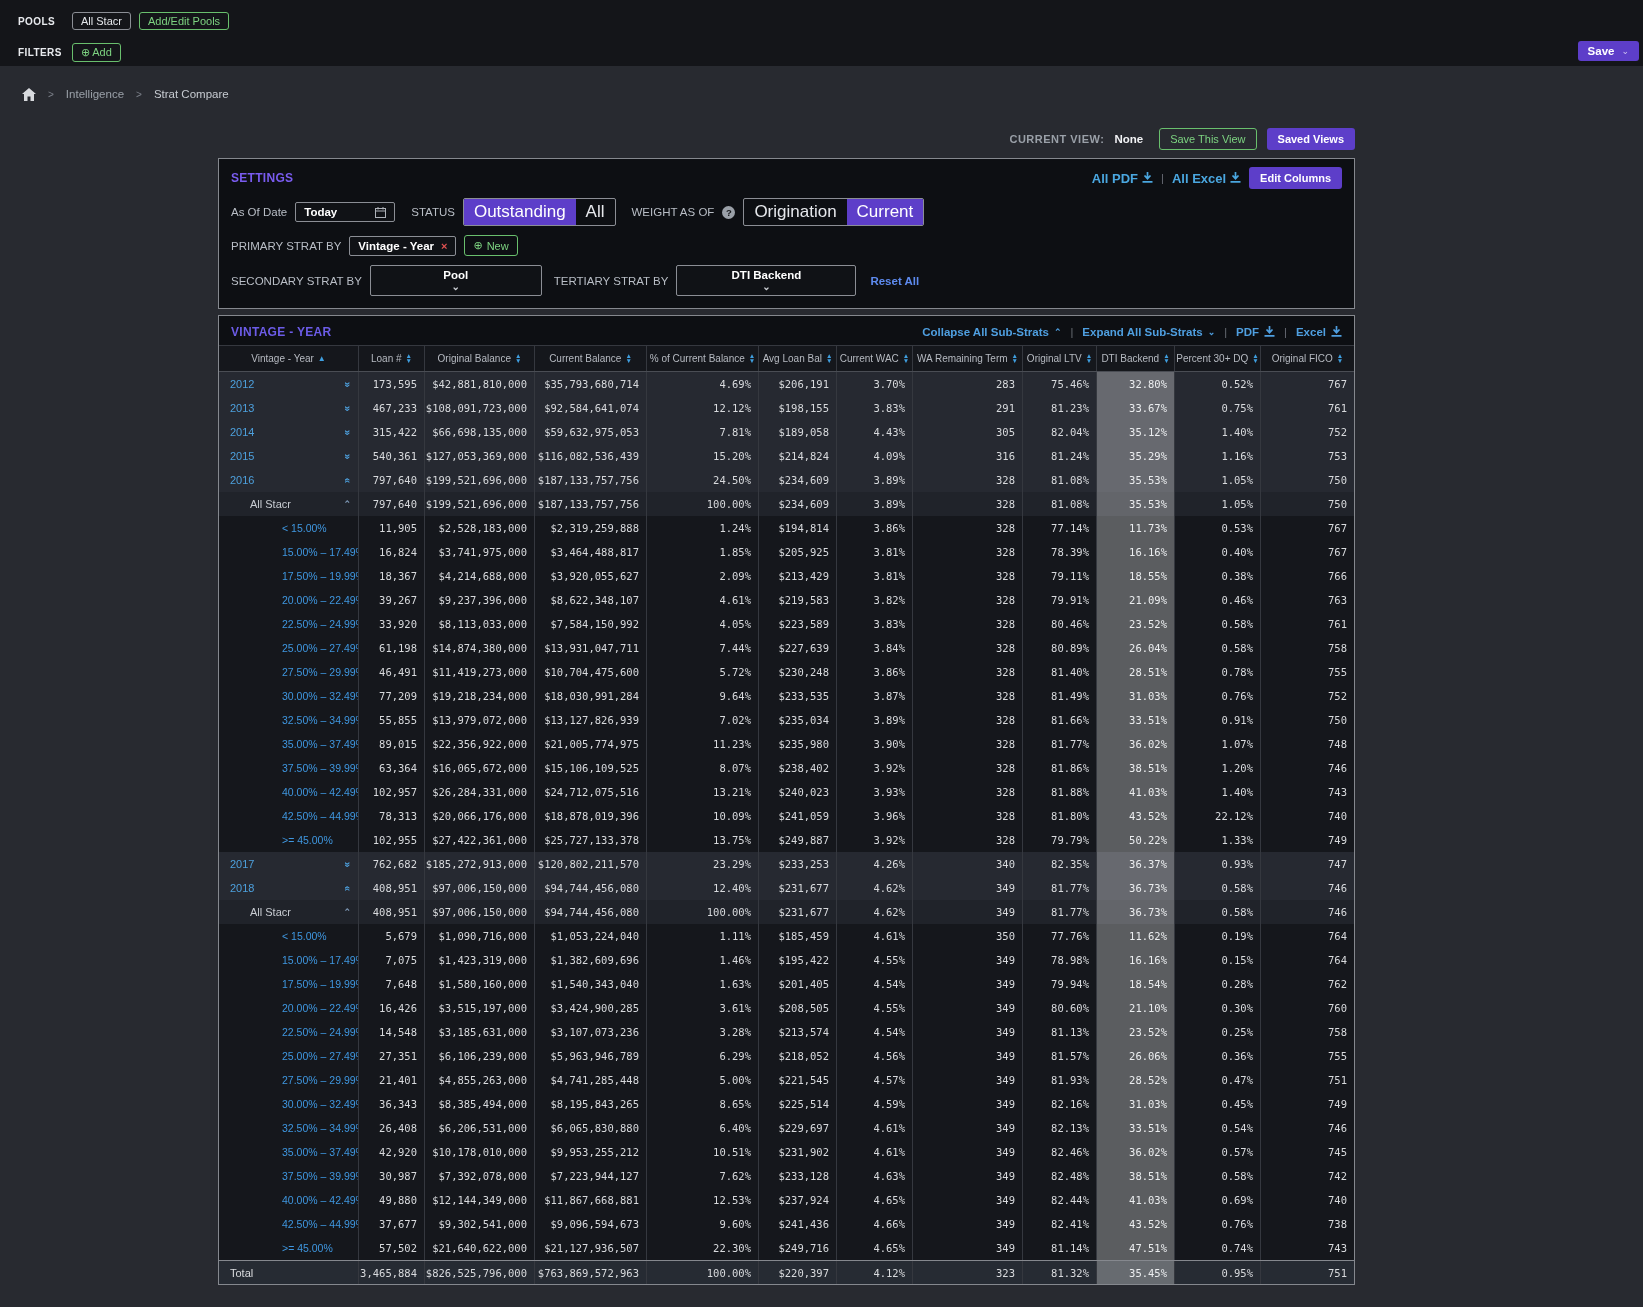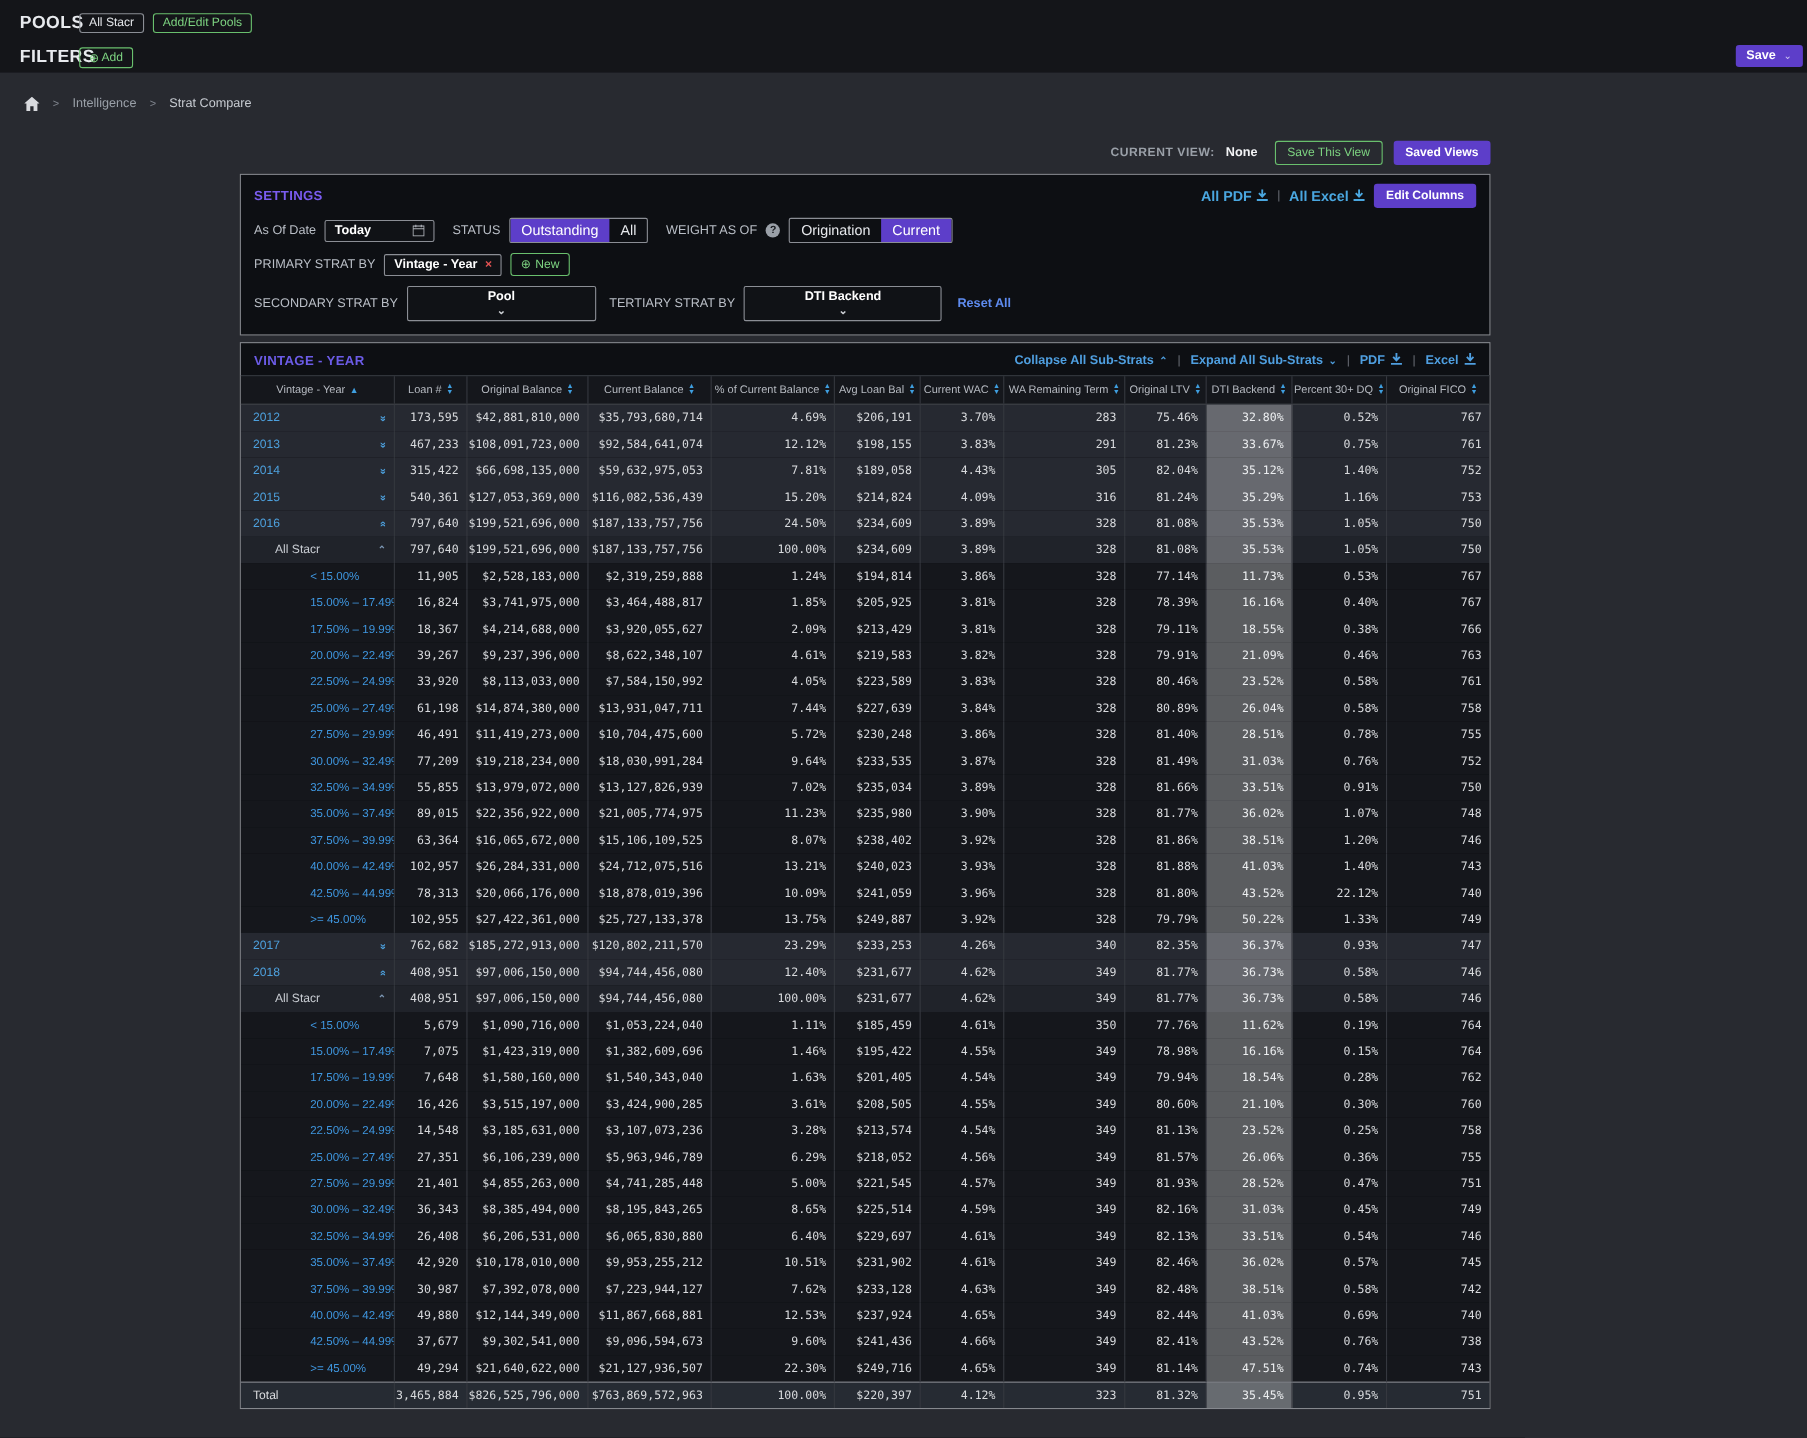--- a/index.html
+++ b/index.html
@@ -4,21 +4,21 @@
 <style>
   * { margin:0; padding:0; box-sizing:border-box; }
   html,body { width:1643px; }
   body {
     height:1307px; background:#282a30; font-family:"Liberation Sans", sans-serif;
     color:#c6cad1; overflow:hidden; position:relative;
   }
   
   .topbar { background:#141519; height:66px; padding:8px 18px 6px 18px; position:relative; }
   .topbar-row { display:flex; align-items:center; height:26px; }
-  .topbar-label { color:#e8eaee; font-weight:bold; font-size:16px; letter-spacing:.4px; width:50px; }
+  .topbar-label { color:#e8eaee; font-weight:bold; font-size:10px; letter-spacing:.4px; width:50px; }
   .chip { display:inline-flex; align-items:center; font-size:11px; border:1px solid #8b8e95;
           border-radius:3px; padding:2px 8px; color:#e4e6ea; margin-left:4px; background:transparent; }
   .chip.green { border-color:#69bf6d; color:#7dd381; }
   .plus-glyph { font-size:11px; margin-right:2px; color:#7dd381; }
   .save-top { position:absolute; right:4px; top:41px; background:#5d3ec9; color:#fff; font-size:11.5px;
               font-weight:bold; border:none; border-radius:3px; padding:4px 10px; display:flex; gap:7px; align-items:center; }
   .save-top .chev { font-size:9px; color:#cfc6f2; font-weight:normal; }
   
   .breadcrumb { display:flex; align-items:center; gap:12px; padding:16px 0 0 22px; height:40px; font-size:11.5px; }
   .crumb-sep { color:#7c818a; font-size:10px; }
@@ -40,21 +40,21 @@
   .settings-title { color:#7a5cf0; font-weight:bold; font-size:12px; letter-spacing:.3px; }
   .settings-links { display:flex; align-items:center; gap:8px; }
   .dl-link { color:#4aa7e0; font-size:13px; font-weight:bold; display:inline-flex; gap:4px; align-items:center; }
   .pipe { color:#6b6f77; font-size:11px; }
   .ctl-row { display:flex; align-items:center; gap:8px; margin-top:9px; font-size:11.5px; color:#b9bec6; }
   .inputbox { display:inline-flex; align-items:center; justify-content:space-between; border:1px solid #8b8e95;
               border-radius:2px; background:#101216; color:#fff; font-weight:bold; font-size:11.5px;
               padding:3px 8px; width:100px; }
   .inputbox .cal { color:#aeb2b9; display:inline-flex; }
   .toggle { display:inline-flex; border:1px solid #8b8e95; border-radius:2px; overflow:hidden; }
-  .toggle .seg { font-size:13px; padding:3px 10px; color:#e6e8ec; background:transparent; }
+  .toggle .seg { font-size:17px; padding:3px 10px; color:#e6e8ec; background:transparent; }
   .toggle .seg.active { background:#5d3ec9; color:#fff; }
   .help-ic { width:13px; height:13px; border-radius:50%; background:#9aa0a8; color:#14161a; font-size:9.5px;
              font-weight:bold; display:inline-flex; align-items:center; justify-content:center; }
   .strat-chip { display:inline-flex; align-items:center; gap:7px; border:1px solid #8b8e95; border-radius:2px;
                 padding:3px 8px; color:#fff; font-weight:bold; font-size:11.5px; background:#101216; }
   .strat-chip .x { color:#e05252; font-weight:bold; font-size:11px; }
   .btn-new { border:1px solid #69bf6d; color:#7dd381; background:transparent; font-size:11px; border-radius:3px;
              padding:3px 8px; display:inline-flex; align-items:center; gap:2px; }
   .select { display:inline-flex; align-items:center; justify-content:space-between; border:1px solid #8b8e95;
             border-radius:2px; background:#101216; color:#fff; font-weight:bold; font-size:11.5px; padding:3px 8px;flex-direction:column; }
@@ -901,21 +901,21 @@
         <div class="td c7">349</div>
         <div class="td c8">82.41%</div>
         <div class="td c9 dti">43.52%</div>
         <div class="td c10">0.76%</div>
         <div class="td c11">738</div>
       </div>
       <div class="tr row-sub">
         <div class="td c0 labelcell">
           <span class="lbl-sub">&gt;= 45.00%</span>
         </div>
-        <div class="td c1">49,294</div>
+        <div class="td c1">57,502</div>
         <div class="td c2">$21,640,622,000</div>
         <div class="td c3">$21,127,936,507</div>
         <div class="td c4">22.30%</div>
         <div class="td c5">$249,716</div>
         <div class="td c6">4.65%</div>
         <div class="td c7">349</div>
         <div class="td c8">81.14%</div>
         <div class="td c9 dti">47.51%</div>
         <div class="td c10">0.74%</div>
         <div class="td c11">743</div>

